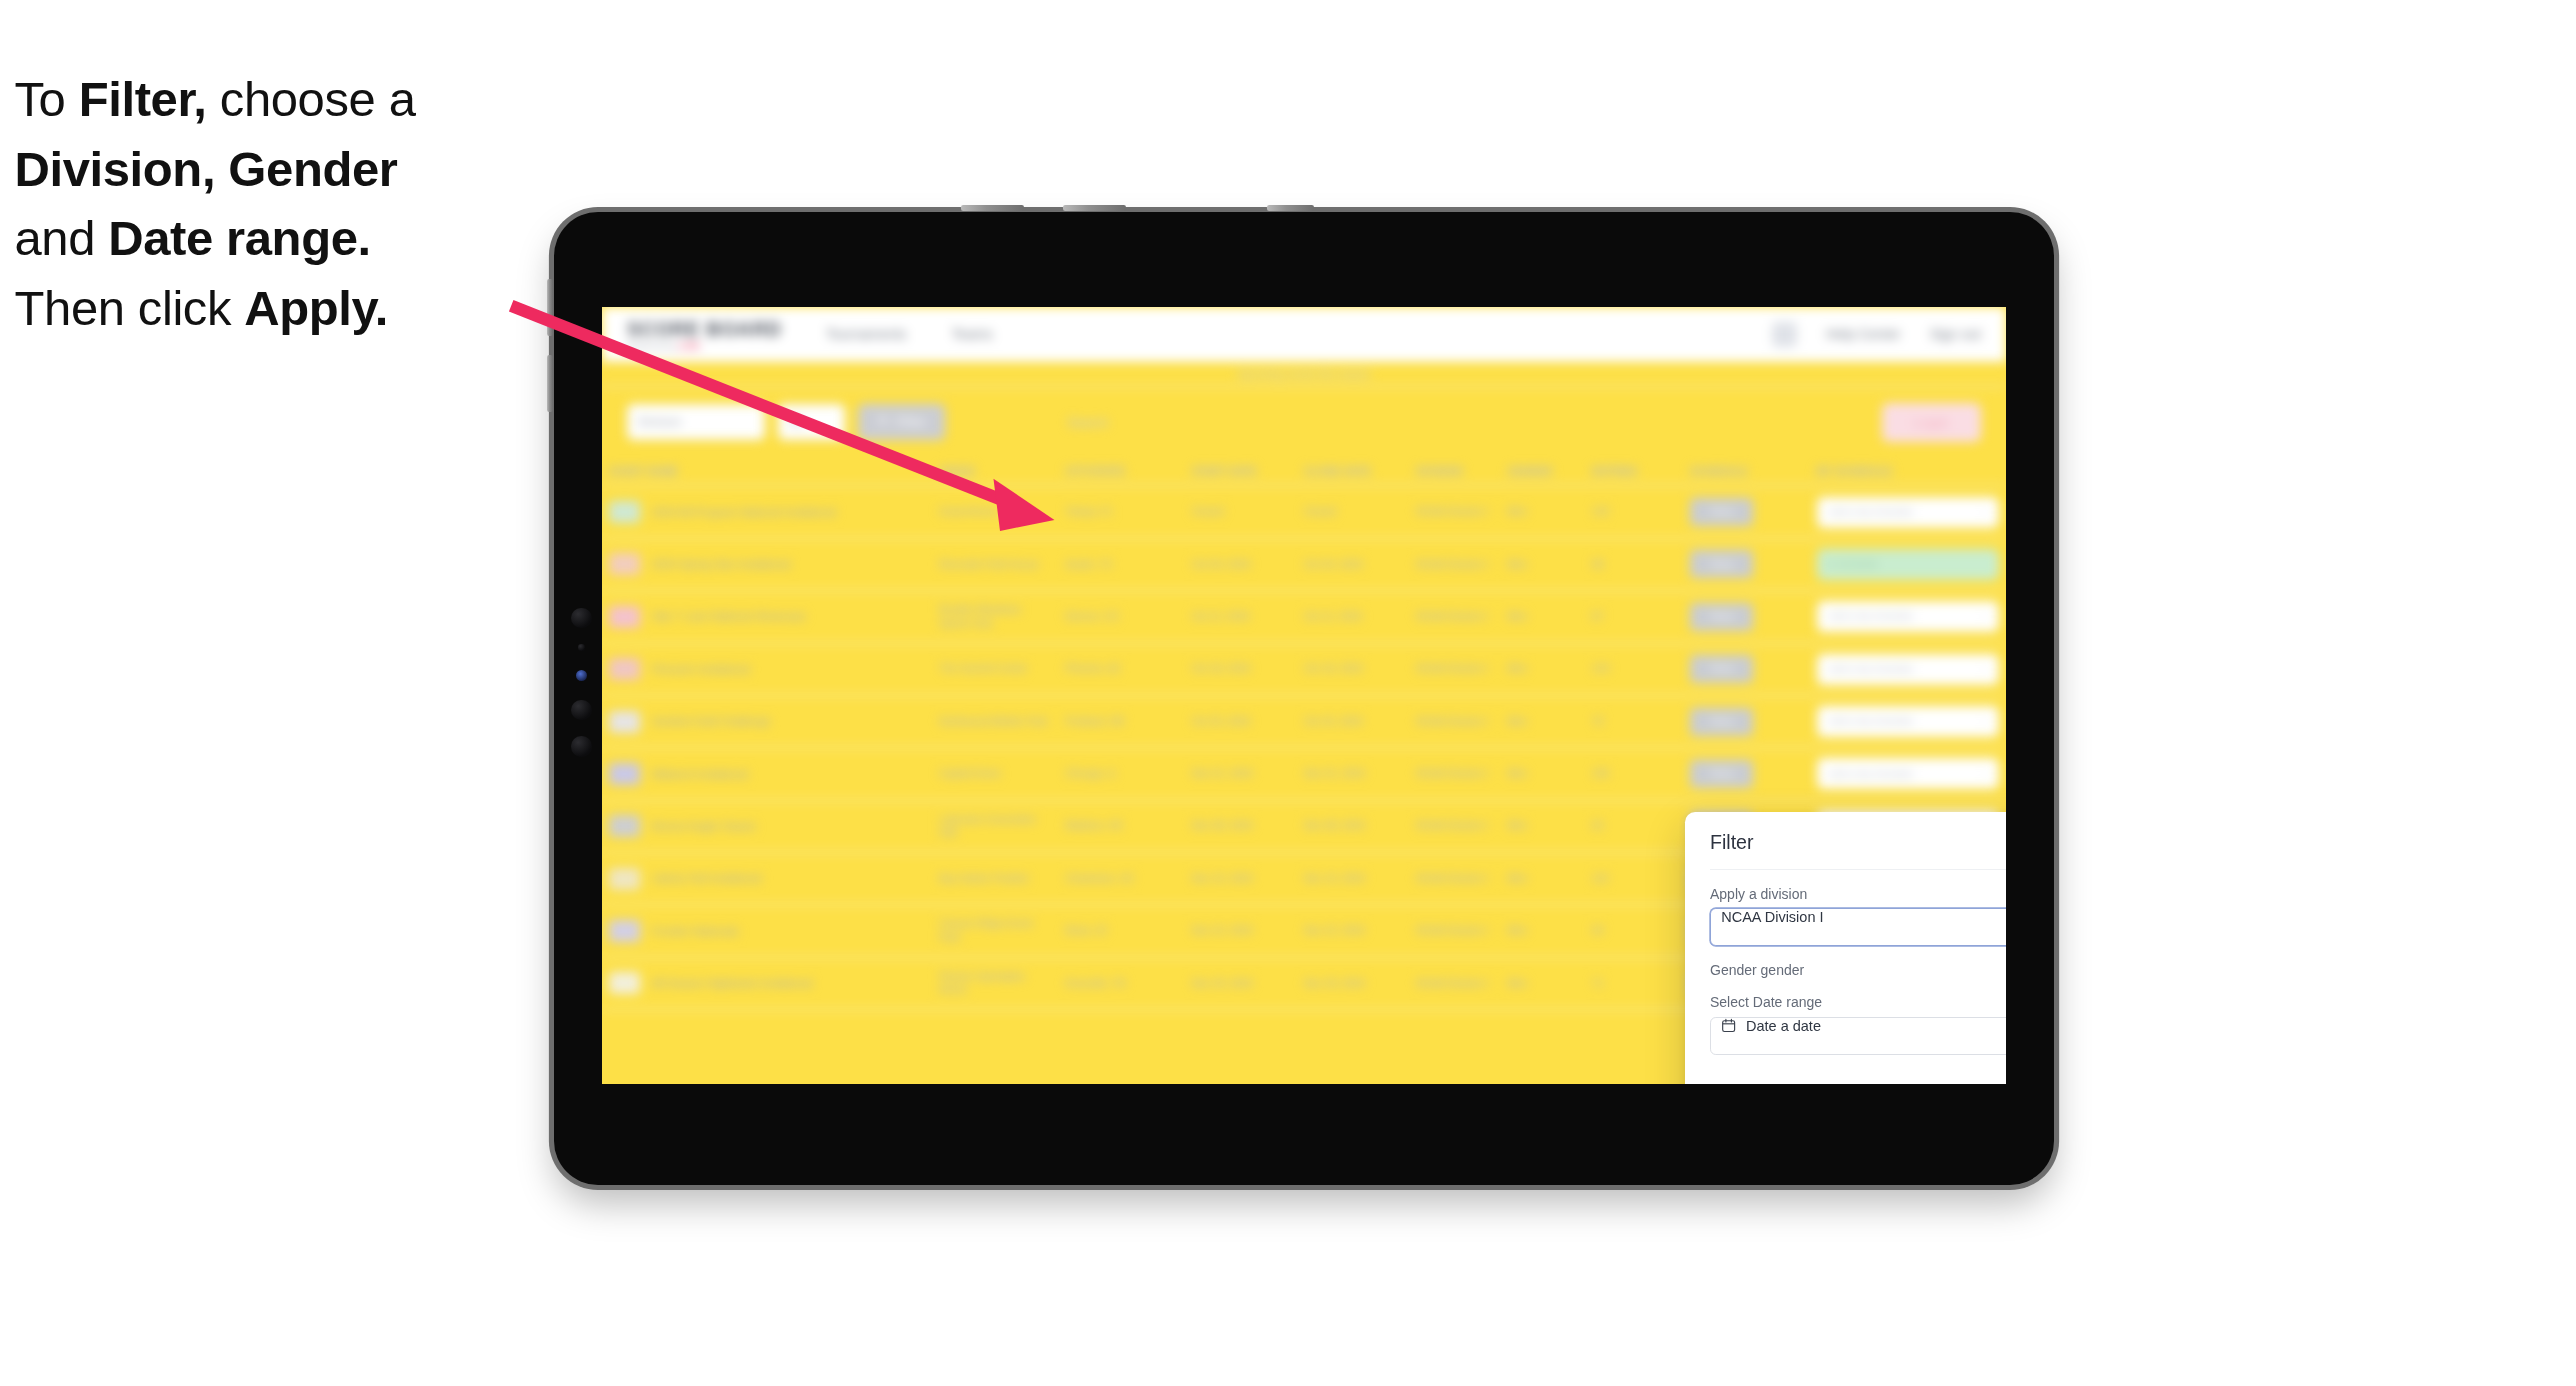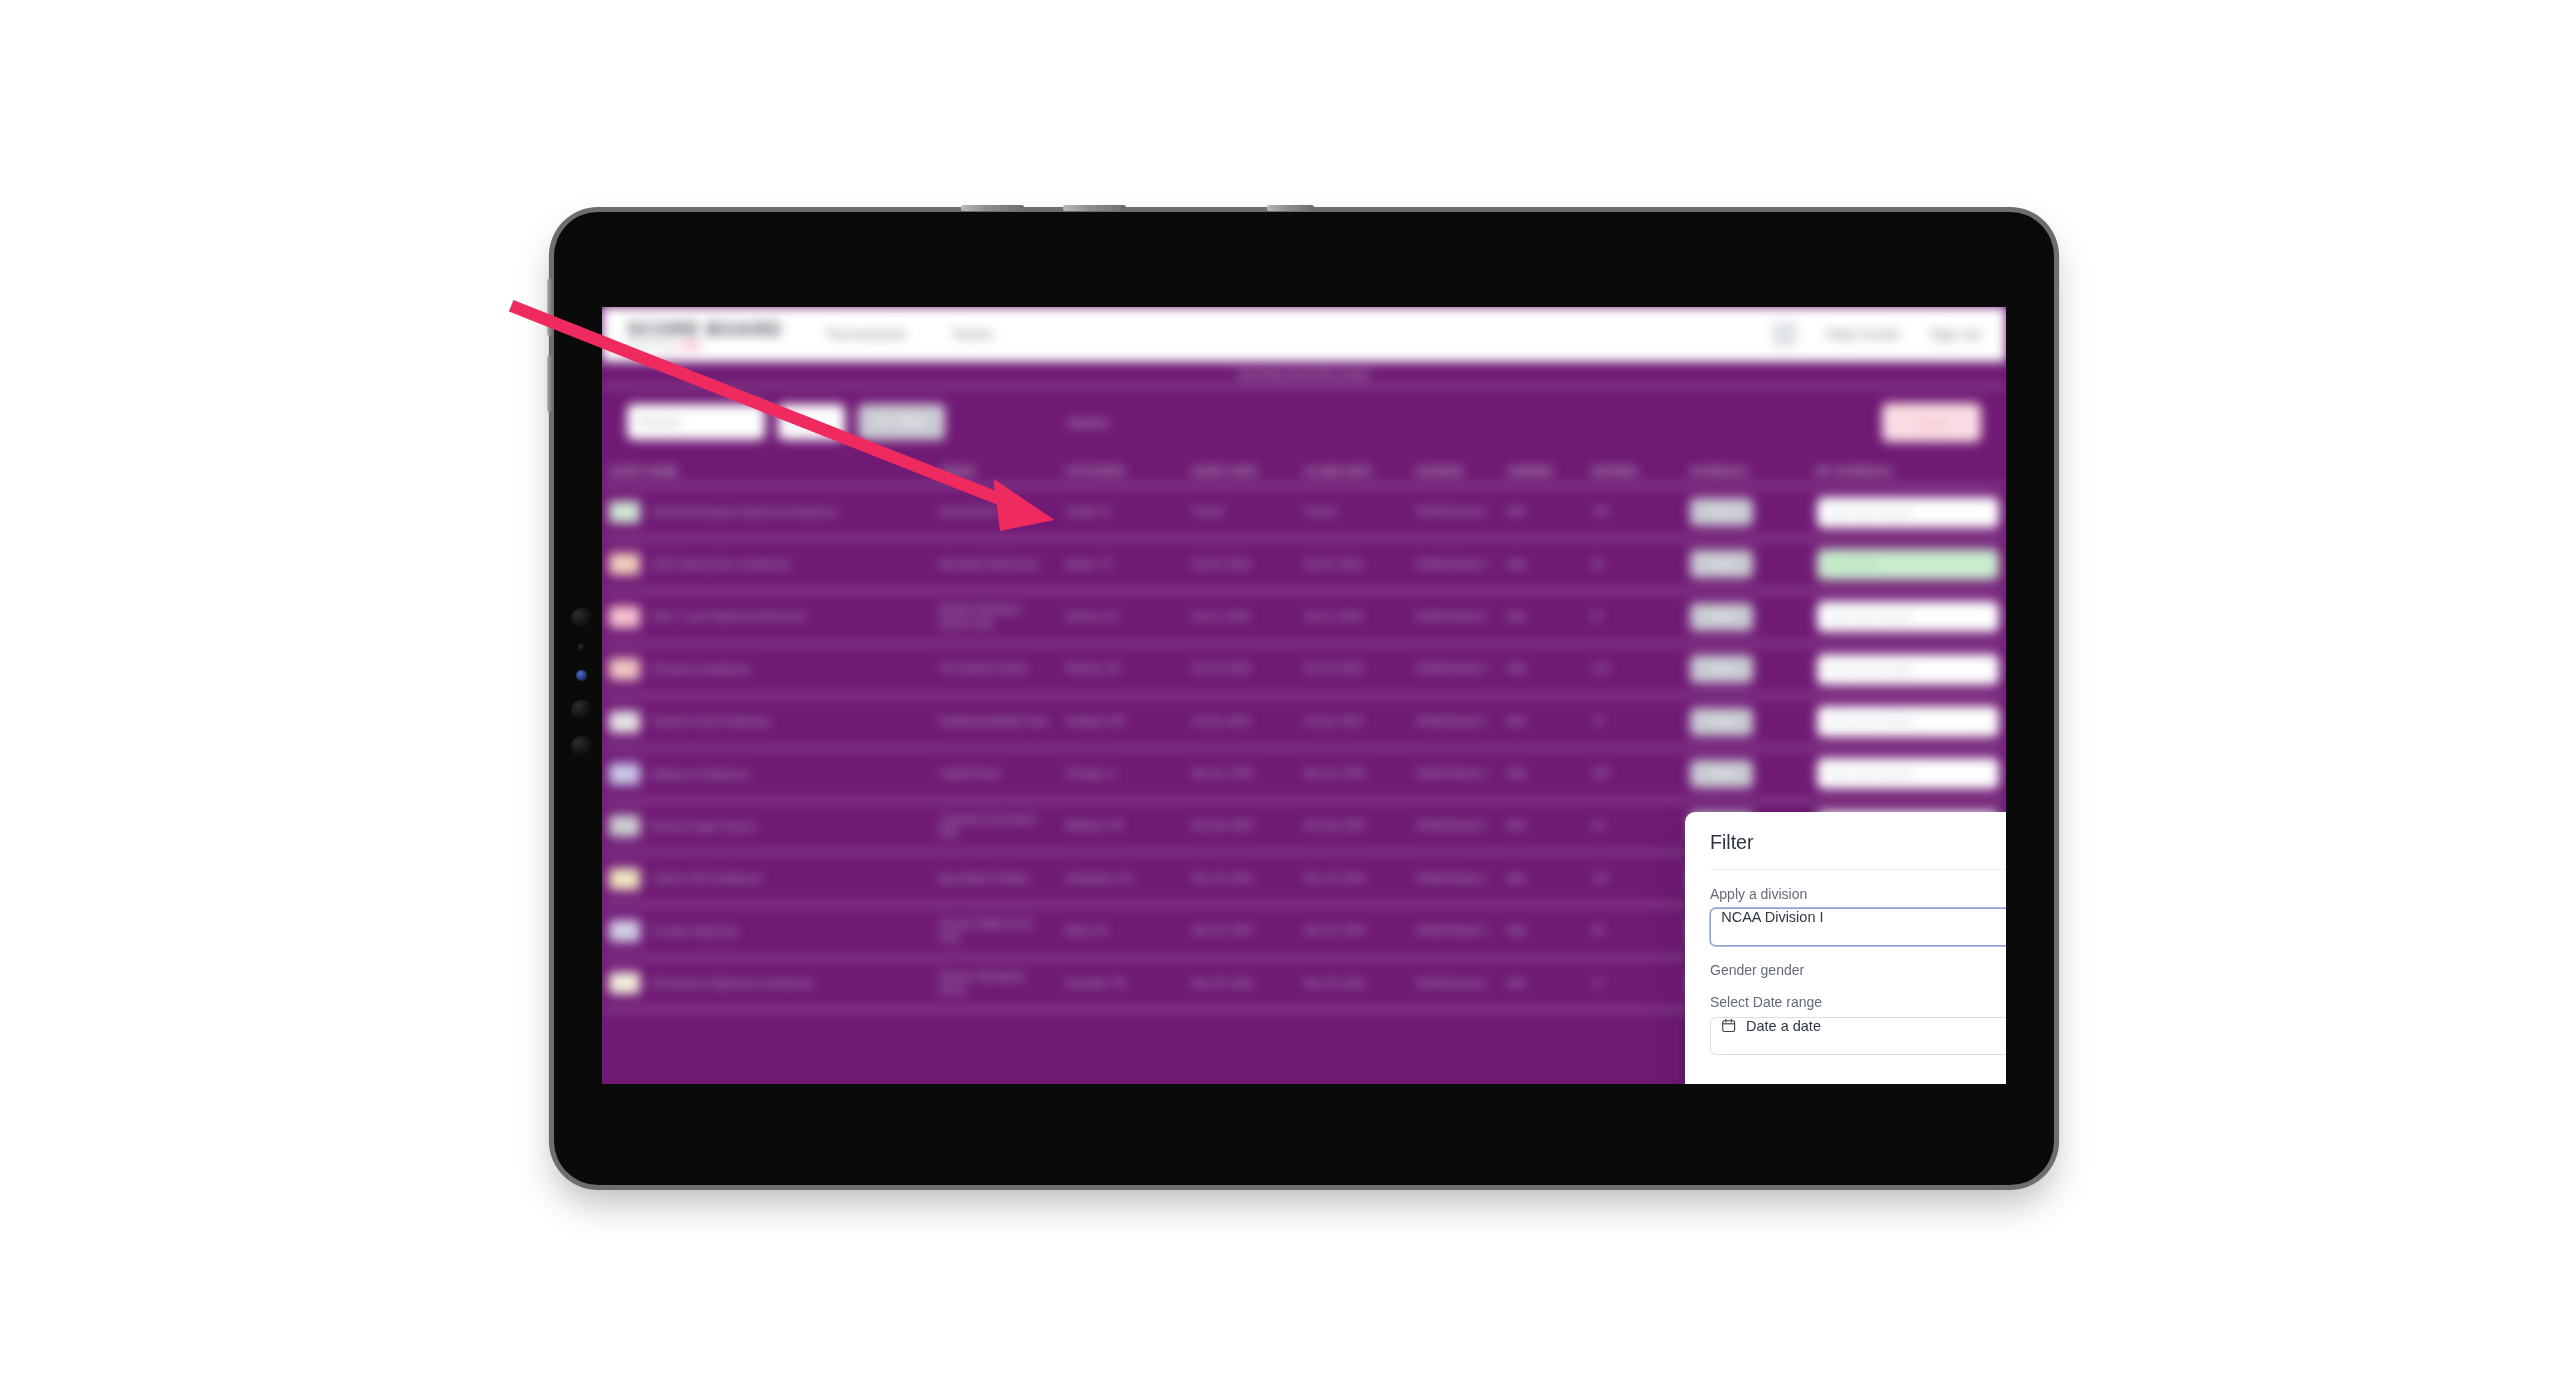--- a/index.html
+++ b/index.html
@@ -70,21 +70,21 @@
     background: radial-gradient(circle at 40% 35%, #4f6fd0 0%, #17234e 75%);
   }
 
   
   #screen {
     position: absolute;
     left: 48px;
     top: 95px;
     width: 1404px;
     height: 777px;
-    background: #701a75;
+    background: #fde047;
     overflow: hidden;
   }
   #app {
     position: absolute;
     inset: 0;
     filter: blur(5.1px);
     -webkit-filter: blur(5.1px);
   }
 
   
@@ -203,20 +203,34 @@
   .cal-ico { margin-right: 9.5px; display: flex; }
 
   
   #arrow { position: absolute; left: 473px; top: 284px; width: 640px; height: 276px; pointer-events: none; }
 </style>
 </head>
 <body>
 
 <div id="stage">
 
+  <div id="caption">
+    <div>
+      <span>To </span><b>Filter,</b><span> choose a</span>
+    </div>
+    <div>
+      <b>Division, Gender</b>
+    </div>
+    <div>
+      <span>and </span><b>Date range.</b>
+    </div>
+    <div>
+      <span>Then click </span><b>Apply.</b>
+    </div>
+  </div>
 
   <div id="device">
     <div class="rail left-top"></div>
     <div class="rail left-mid"></div>
     <div class="rail top-btn-a"></div>
     <div class="rail top-btn-b"></div>
     <div class="rail top-btn-c"></div>
 
     <div id="cams">
       <div class="cam"></div>

